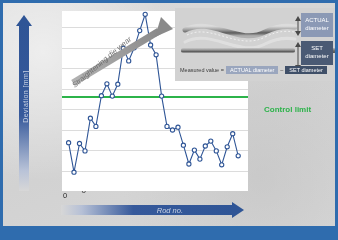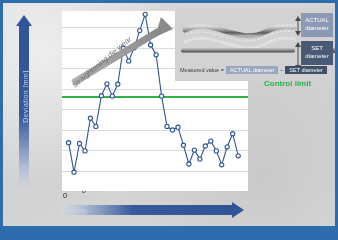--- a/index.html
+++ b/index.html
@@ -46,21 +46,21 @@
     position:absolute;left:0;top:3px;width:172px;height:10px;
     background:linear-gradient(to right,#d7d7d7 0%,#b6c0d6 12%,#36599b 42%,#2f5596 100%);
   }
   .x-arrow .head{
     position:absolute;right:0;top:0;width:0;height:0;
     border-top:8px solid transparent;border-bottom:8px solid transparent;
     border-left:12px solid #2f5596;
   }
   .x-label{
     position:absolute;left:60px;top:203px;width:120px;
-    color:#ccd4e5;font-size:7.5px;text-align:left;white-space:nowrap;font-style:italic;
+    color:#ccd4e5;font-size:7.5px;text-align:right;white-space:nowrap;font-style:italic;
   }
 
   
   #plot{
     position:absolute;left:59px;top:8px;width:186px;height:180px;
     background:#ffffff;
   }
   .gridline{position:absolute;left:0;width:100%;height:1px;background:#dcdcdc;}
   .ytick{
     position:absolute;right:249px;width:40px;text-align:right;
@@ -176,21 +176,21 @@
         <circle cx="148.8" cy="130.1" r="2.1" fill="#ffffff" stroke="#2f5596" stroke-width="1.1"></circle>
         <circle cx="154.3" cy="139.9" r="2.1" fill="#ffffff" stroke="#2f5596" stroke-width="1.1"></circle>
         <circle cx="159.7" cy="153.8" r="2.1" fill="#ffffff" stroke="#2f5596" stroke-width="1.1"></circle>
         <circle cx="165.2" cy="135.8" r="2.1" fill="#ffffff" stroke="#2f5596" stroke-width="1.1"></circle>
         <circle cx="170.7" cy="122.7" r="2.1" fill="#ffffff" stroke="#2f5596" stroke-width="1.1"></circle>
         <circle cx="176.2" cy="144.8" r="2.1" fill="#ffffff" stroke="#2f5596" stroke-width="1.1"></circle>
       </svg>
   </div>
 
   <div class="limit-ext" id="limitext" style="left: 245px; top: 93.0909px;"></div>
-  <div class="limit-label" id="limitlabel" style="left: 261px; top: 76px;">Control limit</div>
+  <div class="limit-label" id="limitlabel" style="left: 261px; top: 102px;">Control limit</div>
 
   <div class="wear">
     <svg width="120" height="78">
       <defs>
         <linearGradient id="wg" x1="0" y1="1" x2="1" y2="0">
           <stop offset="0%" stop-color="#b3b3b3"></stop>
           <stop offset="100%" stop-color="#8a8a8a"></stop>
         </linearGradient>
       </defs>
       <line x1="8" y1="70" x2="94" y2="18" stroke="url(#wg)" stroke-width="7" stroke-linecap="butt"></line>

